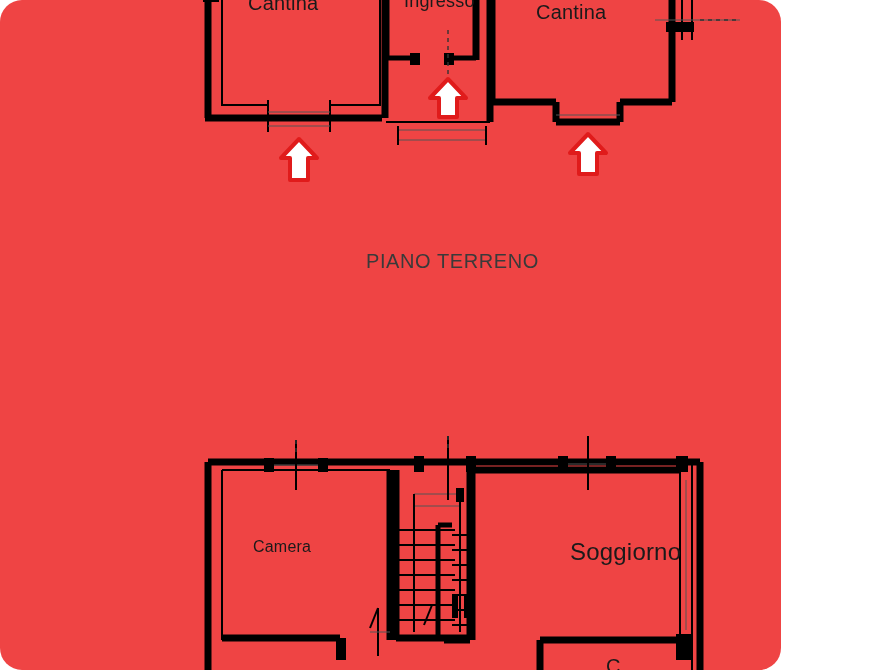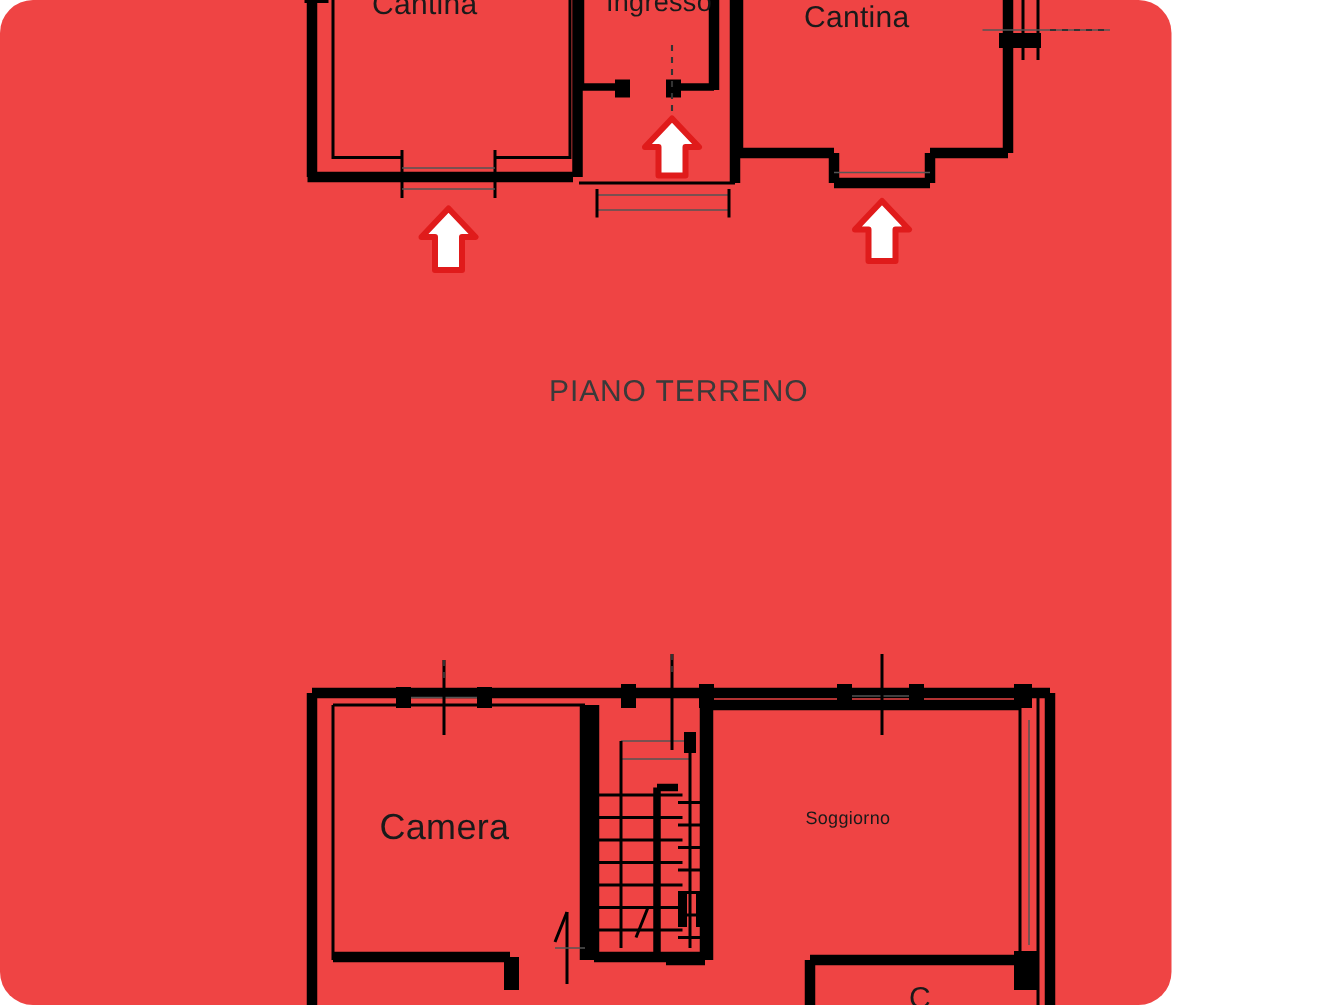--- a/index.html
+++ b/index.html
@@ -32,22 +32,22 @@
   .room-label {
     position: absolute;
     font-family: "Liberation Sans", sans-serif;
     color: #1a1a1a;
     white-space: nowrap;
     letter-spacing: 0.2px;
   }
   .lbl-cantina   { left: 248px; top: -8px;  font-size: 20px; }
   .lbl-ingresso  { left: 404px; top: -9px;  font-size: 18px; }
   .lbl-sgombero  { left: 536px; top: 1px;   font-size: 20px; }
-  .lbl-camera    { left: 253px; top: 538px; font-size: 24px; }
-  .lbl-soggiorno { left: 537px; top: 538px; font-size: 12px; }
+  .lbl-camera    { left: 253px; top: 538px; font-size: 16px; }
+  .lbl-soggiorno { left: 570px; top: 538px; font-size: 24px; }
   .lbl-bottom    { left: 606px; top: 655px; font-size: 20px; }
   .floor-title {
     position: absolute;
     left: 366px;
     top: 210px;
     font-size: 20px;
     color: #3a3a3a;
     letter-spacing: 0.6px;
     font-family: "Liberation Sans", sans-serif;
     margin-top: 40px;

